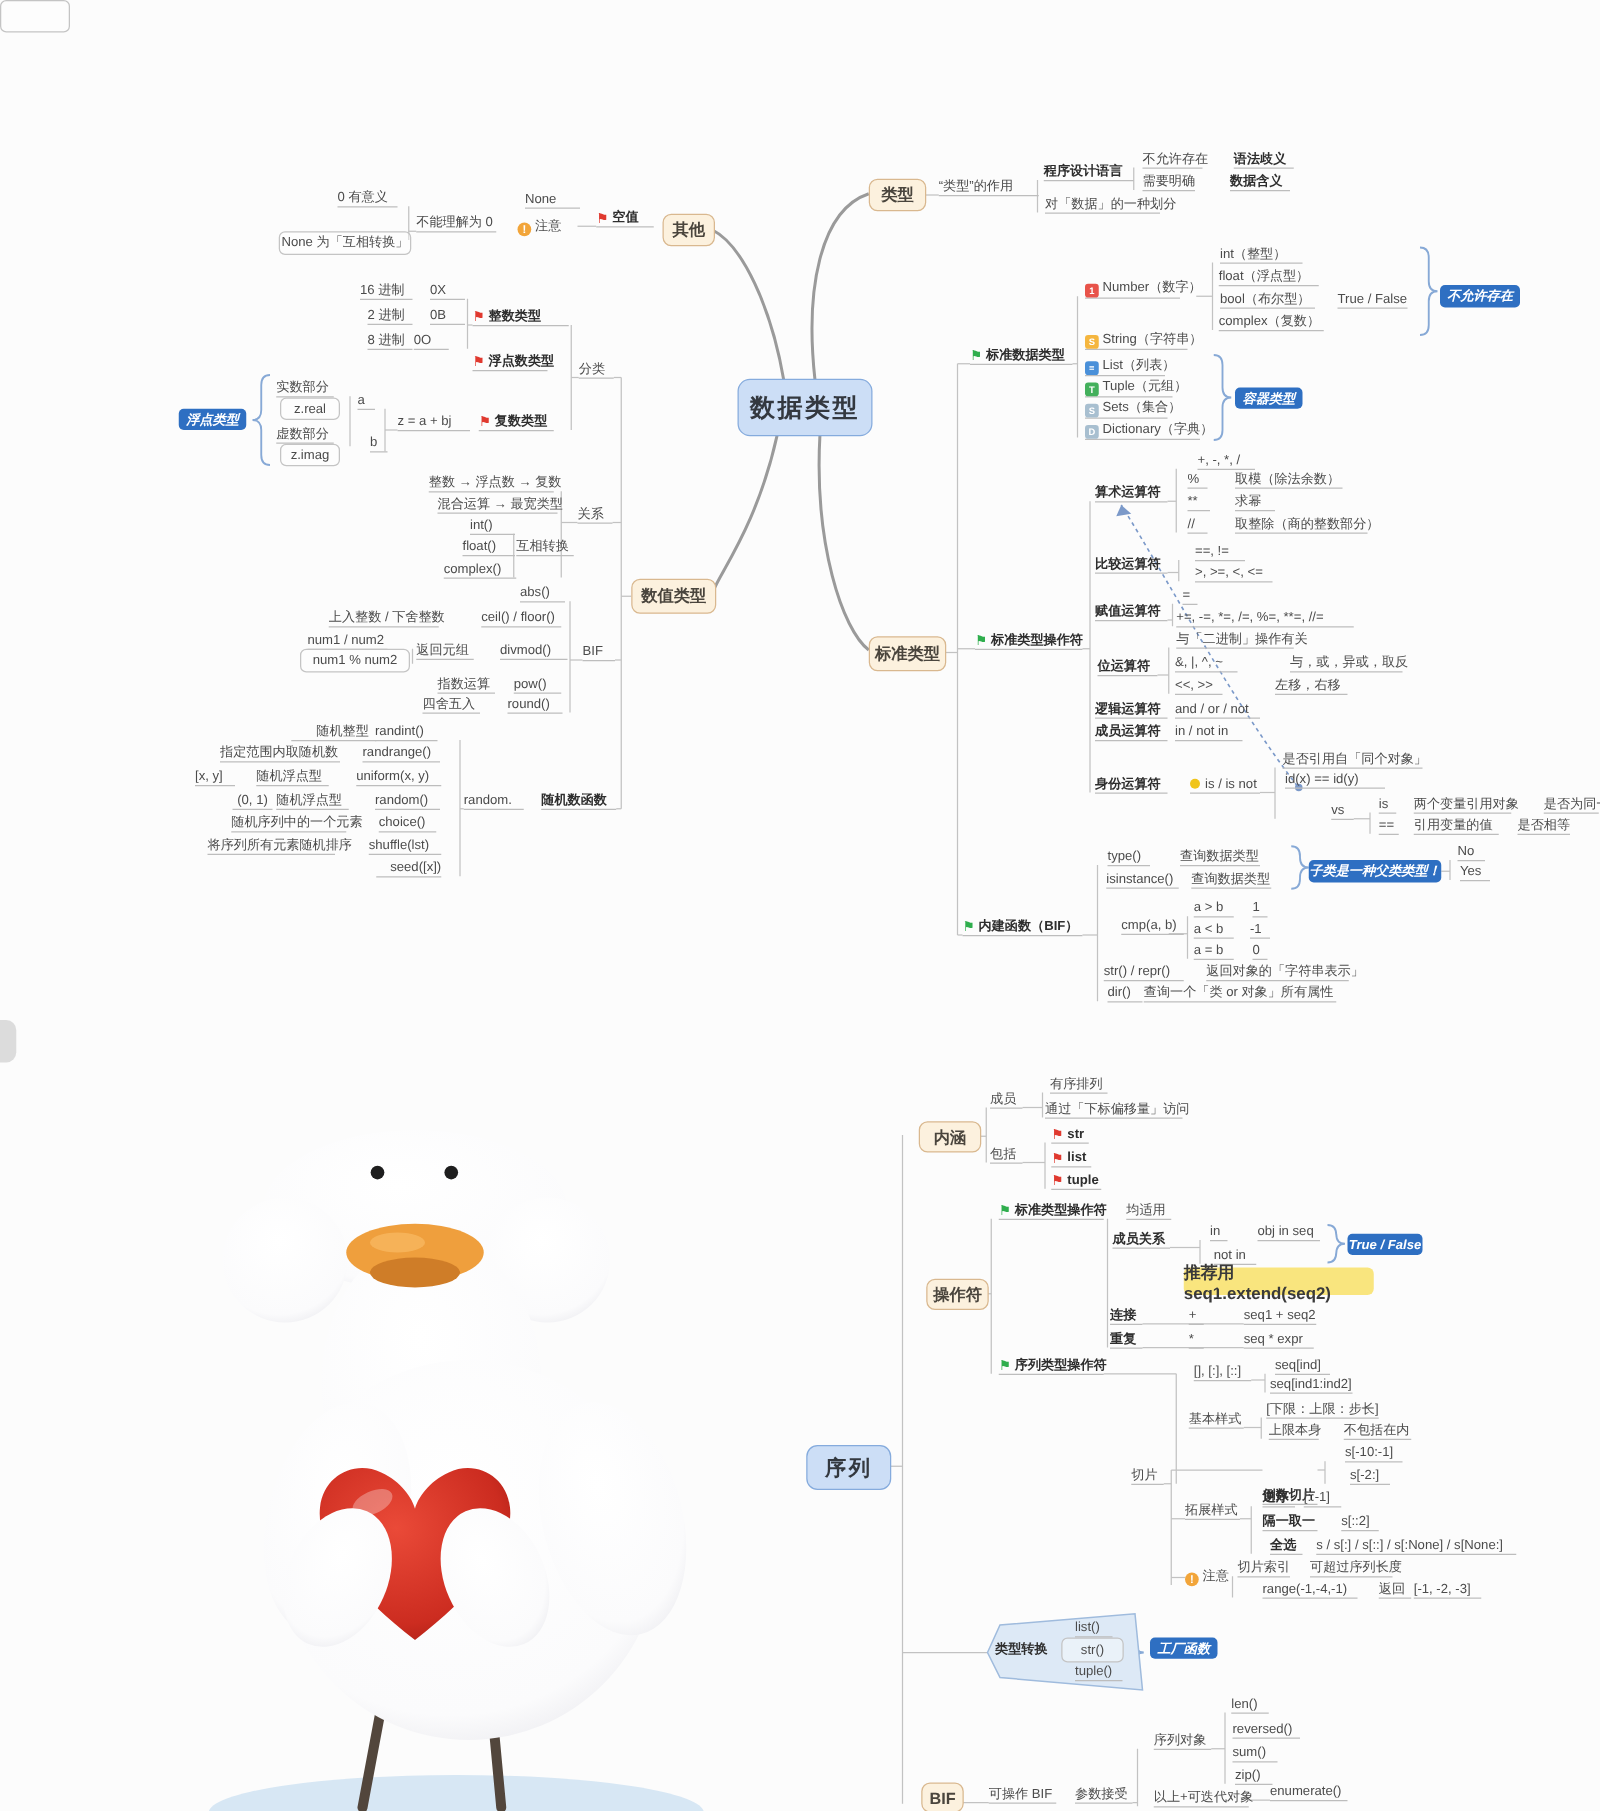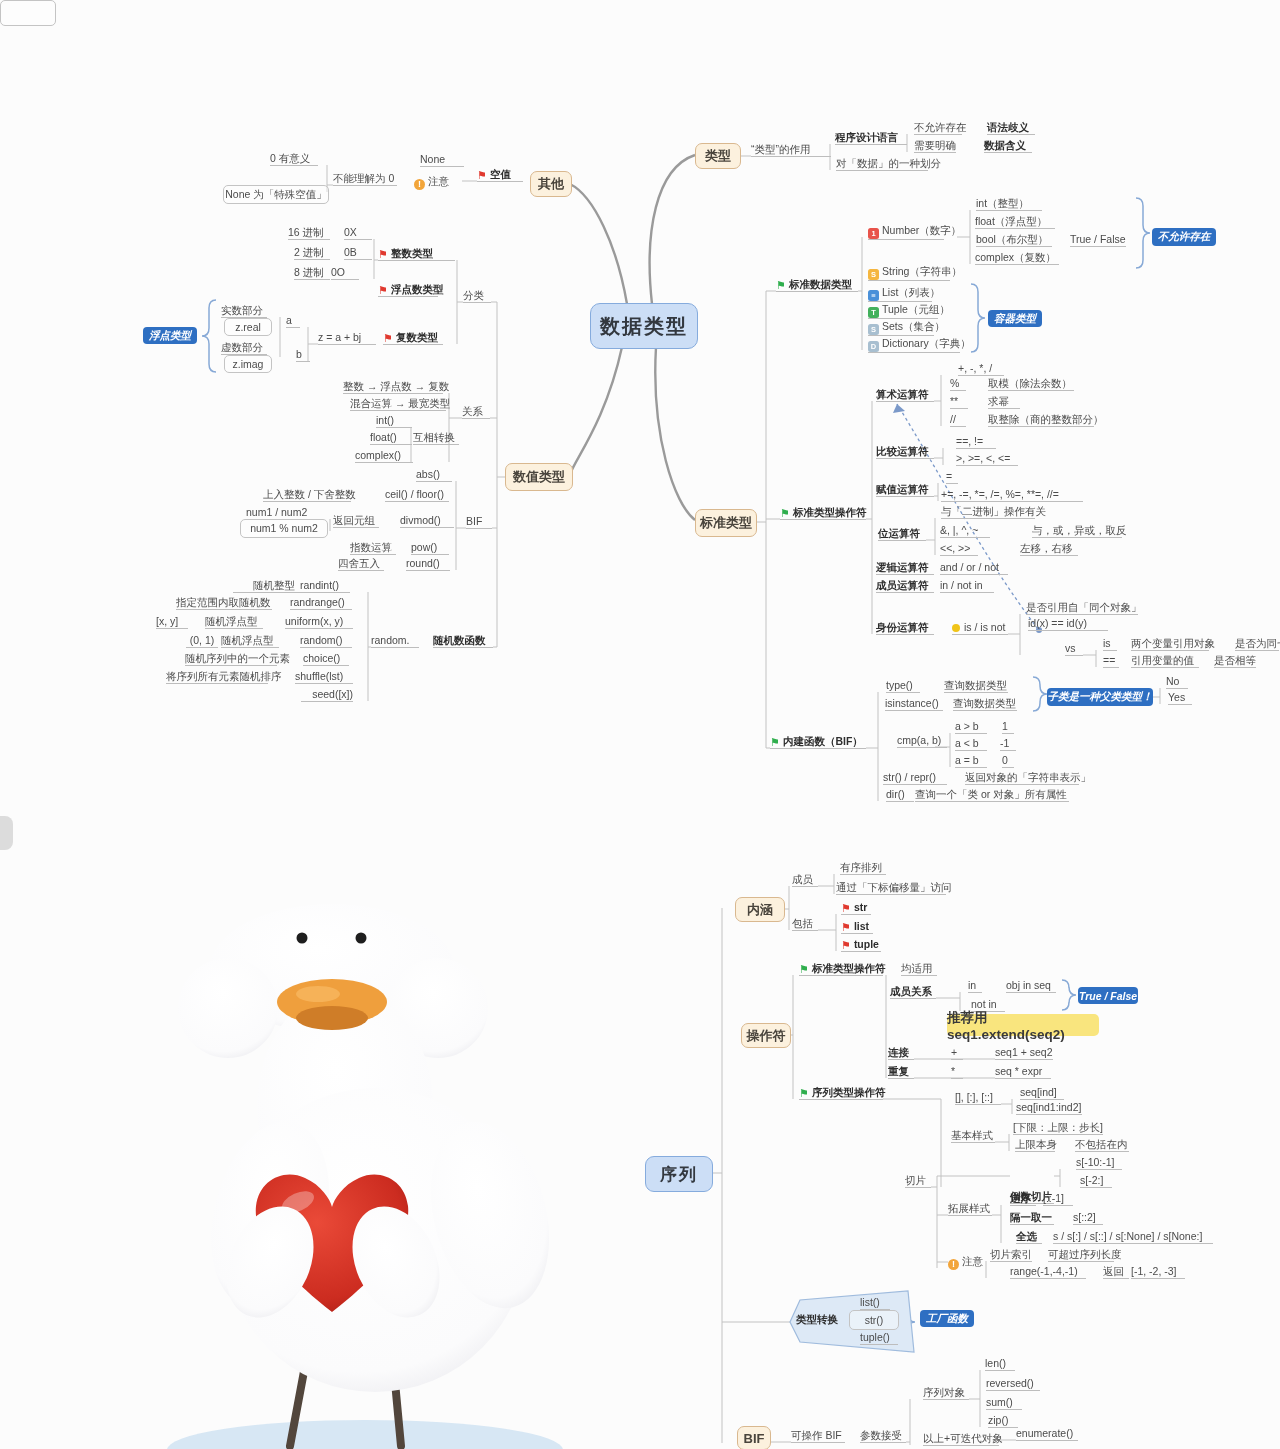--- a/index.html
+++ b/index.html
@@ -210,21 +210,21 @@
     <div class="lbl b u" style="left: 987px; top: 121px; width: 48px;">语法歧义</div>
     <div class="lbl u" style="left: 914px; top: 139px; width: 42px;">需要明确</div>
     <div class="lbl b u" style="left: 984px; top: 139px; width: 48px;">数据含义</div>
     <div class="lbl u" style="left: 836px; top: 157px; width: 92px;">对「数据」的一种划分</div>
     <div class="n" style="position: absolute; left: 530px; top: 171px; width: 40px; height: 24px;">其他</div>
     <div class="lbl fr b u" style="left: 477px; top: 168px; width: 46px;"><span class="fi fr-i">⚑</span><span>空值</span></div>
     <div class="lbl u" style="left: 420px; top: 153px; width: 44px;">None</div>
     <div class="lbl wa" style="left: 414px; top: 175px; width: 44px;"><span class="wa-i">!</span><span>注意</span></div>
     <div class="lbl u" style="left: 333px; top: 172px; width: 64px;">不能理解为 0</div>
     <div class="lbl u" style="left: 270px; top: 152px; width: 48px;">0 有意义</div>
-    <div class="lbl bx2" style="left: 223px; top: 185px; width: 104px; height: 17px;">None 为「特殊空值」</div>
+    <div class="lbl bx2" style="left: 223px; top: 185px; width: 104px; height: 17px;">None 为「互相转换」</div>
     <div class="n" style="position: absolute; left: 505px; top: 463px; width: 66px; height: 26px;">数值类型</div>
     <div class="lbl u" style="left: 463px; top: 289px; width: 28px;">分类</div>
     <div class="lbl fr b u" style="left: 378px; top: 247px; width: 77px;"><span class="fi fr-i">⚑</span><span>整数类型</span></div>
     <div class="lbl u" style="left: 288px; top: 226px; width: 42px;">16 进制</div>
     <div class="lbl u" style="left: 344px; top: 226px; width: 28px;">0X</div>
     <div class="lbl u" style="left: 294px; top: 246px; width: 36px;">2 进制</div>
     <div class="lbl u" style="left: 344px; top: 246px; width: 28px;">0B</div>
     <div class="lbl u" style="left: 294px; top: 266px; width: 36px;">8 进制</div>
     <div class="lbl u" style="left: 331px; top: 266px; width: 28px;">0O</div>
     <div class="lbl fr b u" style="left: 378px; top: 283px; width: 60px;"><span class="fi fr-i">⚑</span><span>浮点数类型</span></div>

